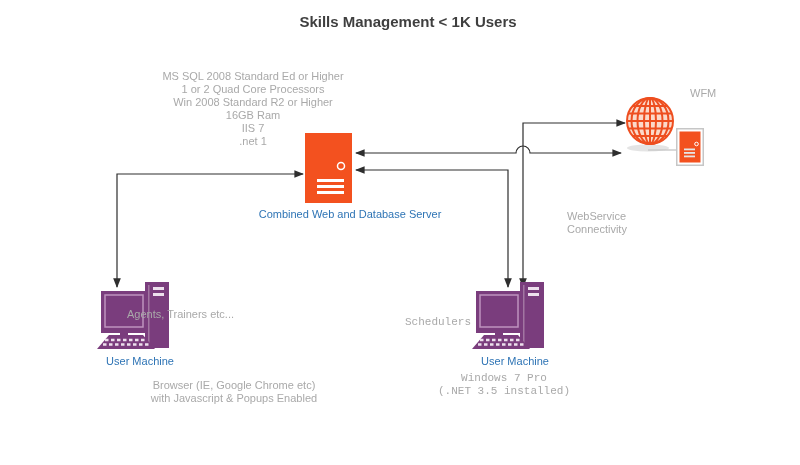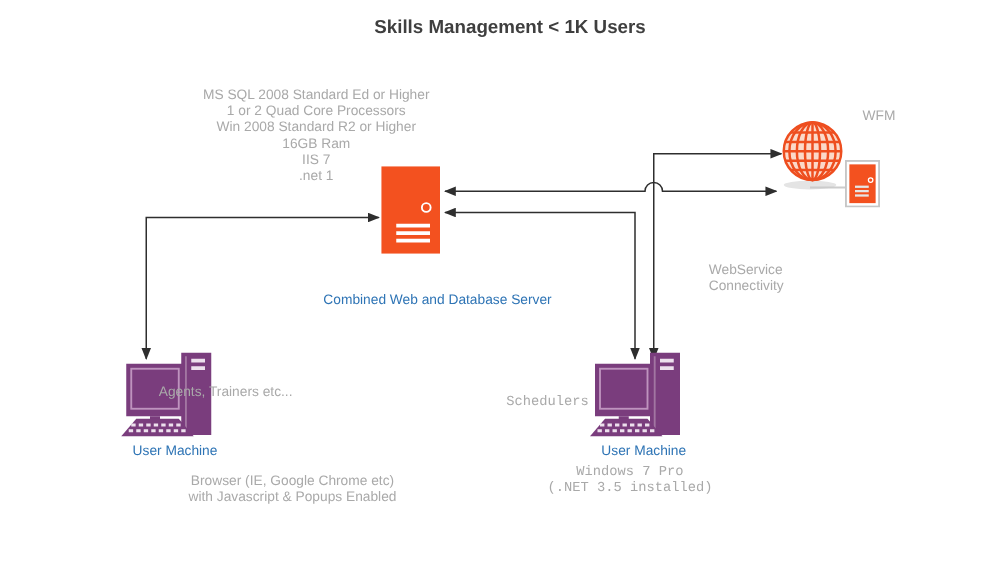--- a/index.html
+++ b/index.html
@@ -54,21 +54,21 @@
     <path d="M 356 170 L 508 170 L 508 287" fill="none" stroke="#2E2E2E" stroke-width="1.2" marker-start="url(#arr)" marker-end="url(#arr)"></path>
   </svg>
 
   <svg class="icon" style="left:305px; top:133px;" width="47" height="70" viewBox="0 0 47 70">
     <rect x="0" y="0" width="47" height="70" fill="#F3511F"></rect>
     <circle cx="36" cy="33" r="3.5" fill="none" stroke="#FFFFFF" stroke-width="1.5"></circle>
     <rect x="12" y="46" width="27" height="3" fill="#FFFFFF"></rect>
     <rect x="12" y="52" width="27" height="3" fill="#FFFFFF"></rect>
     <rect x="12" y="58" width="27" height="3" fill="#FFFFFF"></rect>
   </svg>
-  <div class="txt ctr blue" style="left:350px; top:208px;margin-top:26px;">Combined Web and Database Server</div>
+  <div class="txt ctr blue" style="left:350px; top:208px;">Combined Web and Database Server</div>
 
   <svg class="icon" style="left:625px; top:96px;" width="56" height="60" viewBox="0 0 56 60">
     <ellipse cx="23" cy="52" rx="21" ry="3.5" fill="#C9C9C9" opacity="0.5"></ellipse>
     <g stroke="#EE4E1F" stroke-width="2" fill="none">
       <circle cx="25" cy="25" r="23" fill="#FBD9C9"></circle>
       <line x1="25" y1="2" x2="25" y2="48"></line>
       <ellipse cx="25" cy="25" rx="6" ry="23"></ellipse>
       <ellipse cx="25" cy="25" rx="12.5" ry="23"></ellipse>
       <ellipse cx="25" cy="25" rx="18.5" ry="23"></ellipse>
       <line x1="2" y1="25" x2="48" y2="25"></line>

